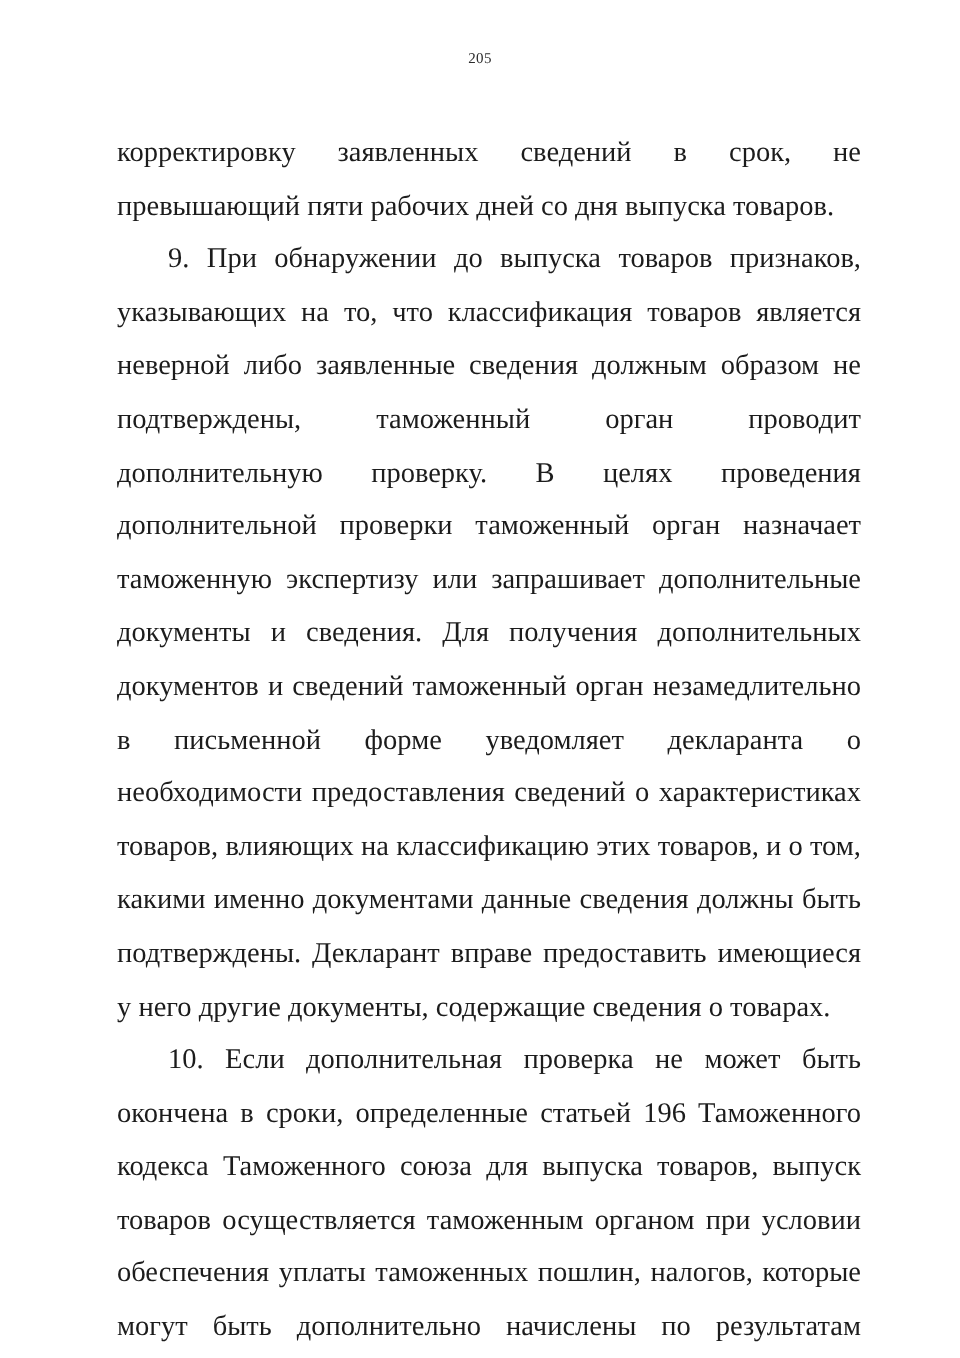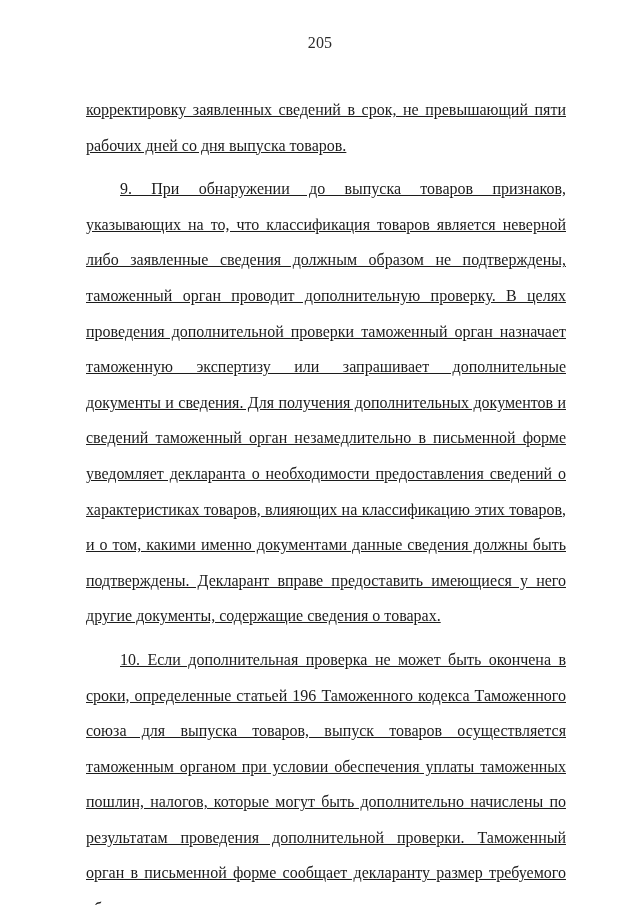--- a/index.html
+++ b/index.html
@@ -15,38 +15,37 @@
     overflow: hidden;
     font-family: "Liberation Serif", "DejaVu Serif", serif;
     color: #1a1a1a;
   }
   .page-number {
     position: absolute;
     top: 34px;
     left: 0;
     width: 640px;
     text-align: center;
-    font-size: 16px;
+    font-size: 10px;
     color: #2b2b2b;
     letter-spacing: 0.2px;
   }
   .body-text {
     position: absolute;
     top: 84px;
     left: 78px;
     width: 496px;
   }
   .para {
-    font-size: 16px;
+    font-size: 19px;
     line-height: 35.6px;
     text-align: justify;
     text-justify: inter-word;
-    margin: 8px;
+    margin: 0;
     color: #1c1c1c;
-    text-decoration: underline;
   }
   .para.indent {
     text-indent: 34px;
   }
   .para + .para {
     margin-top: 0;
   }
   
 </style>
 </head>

